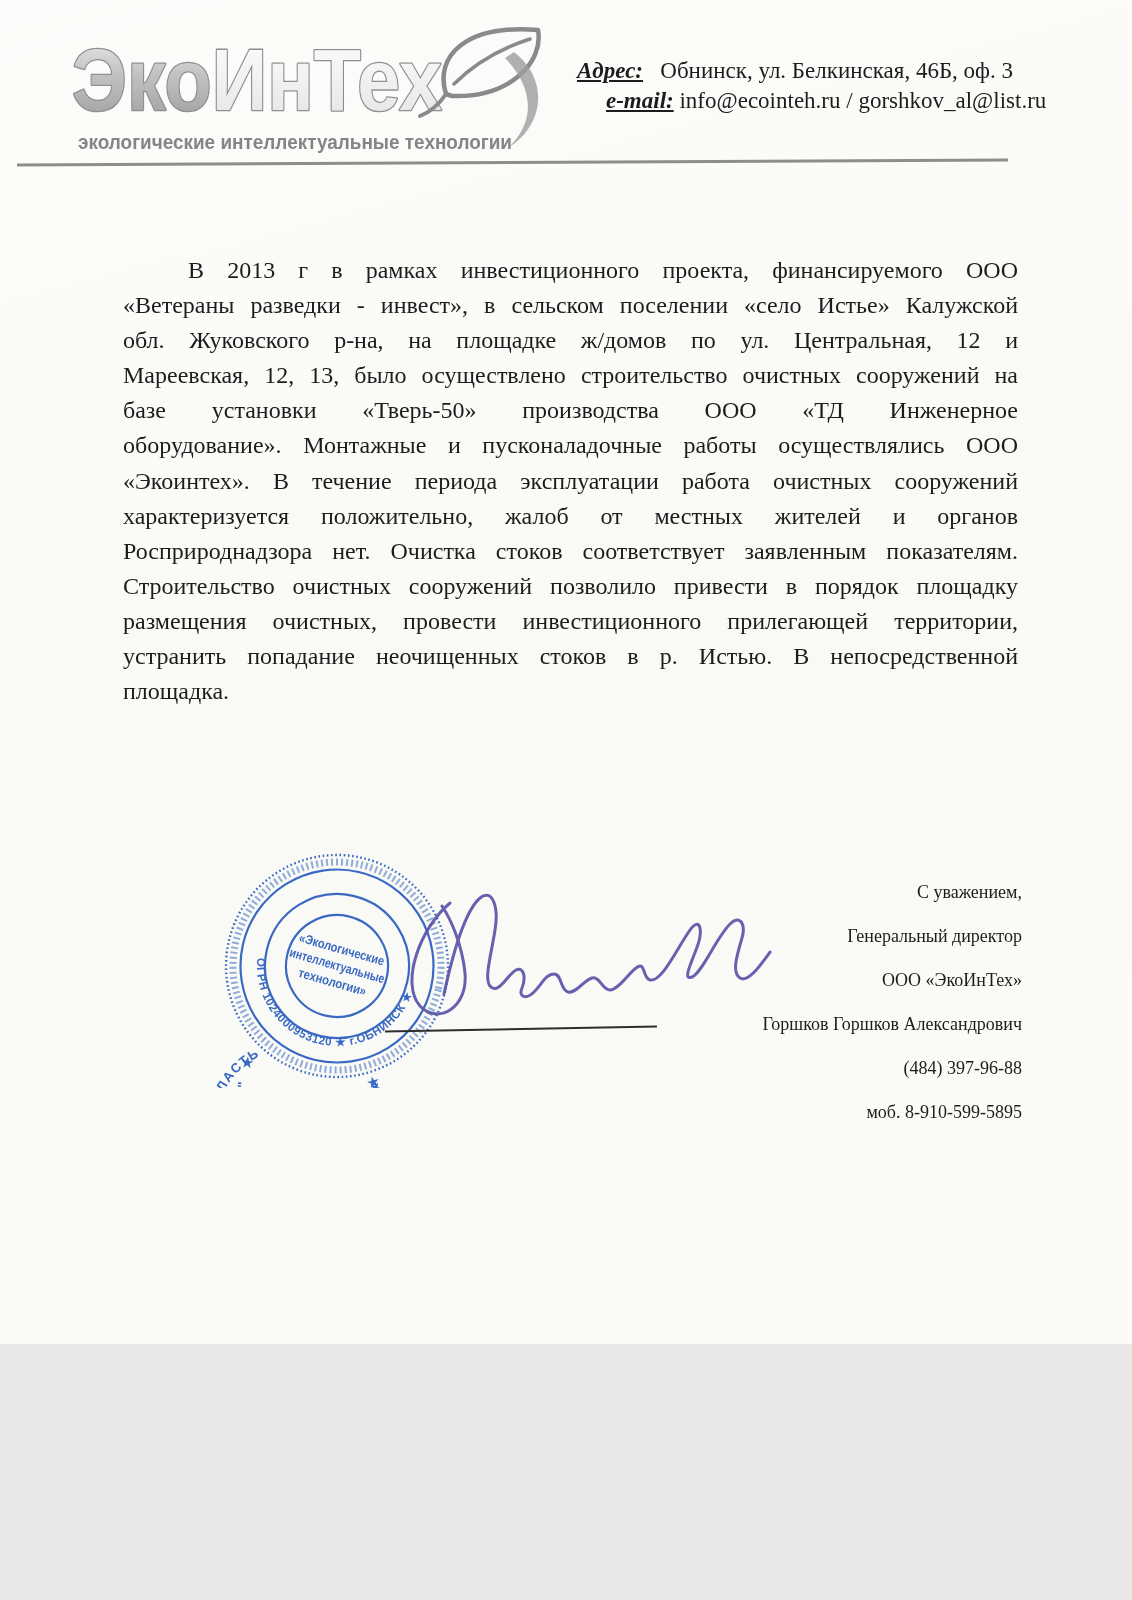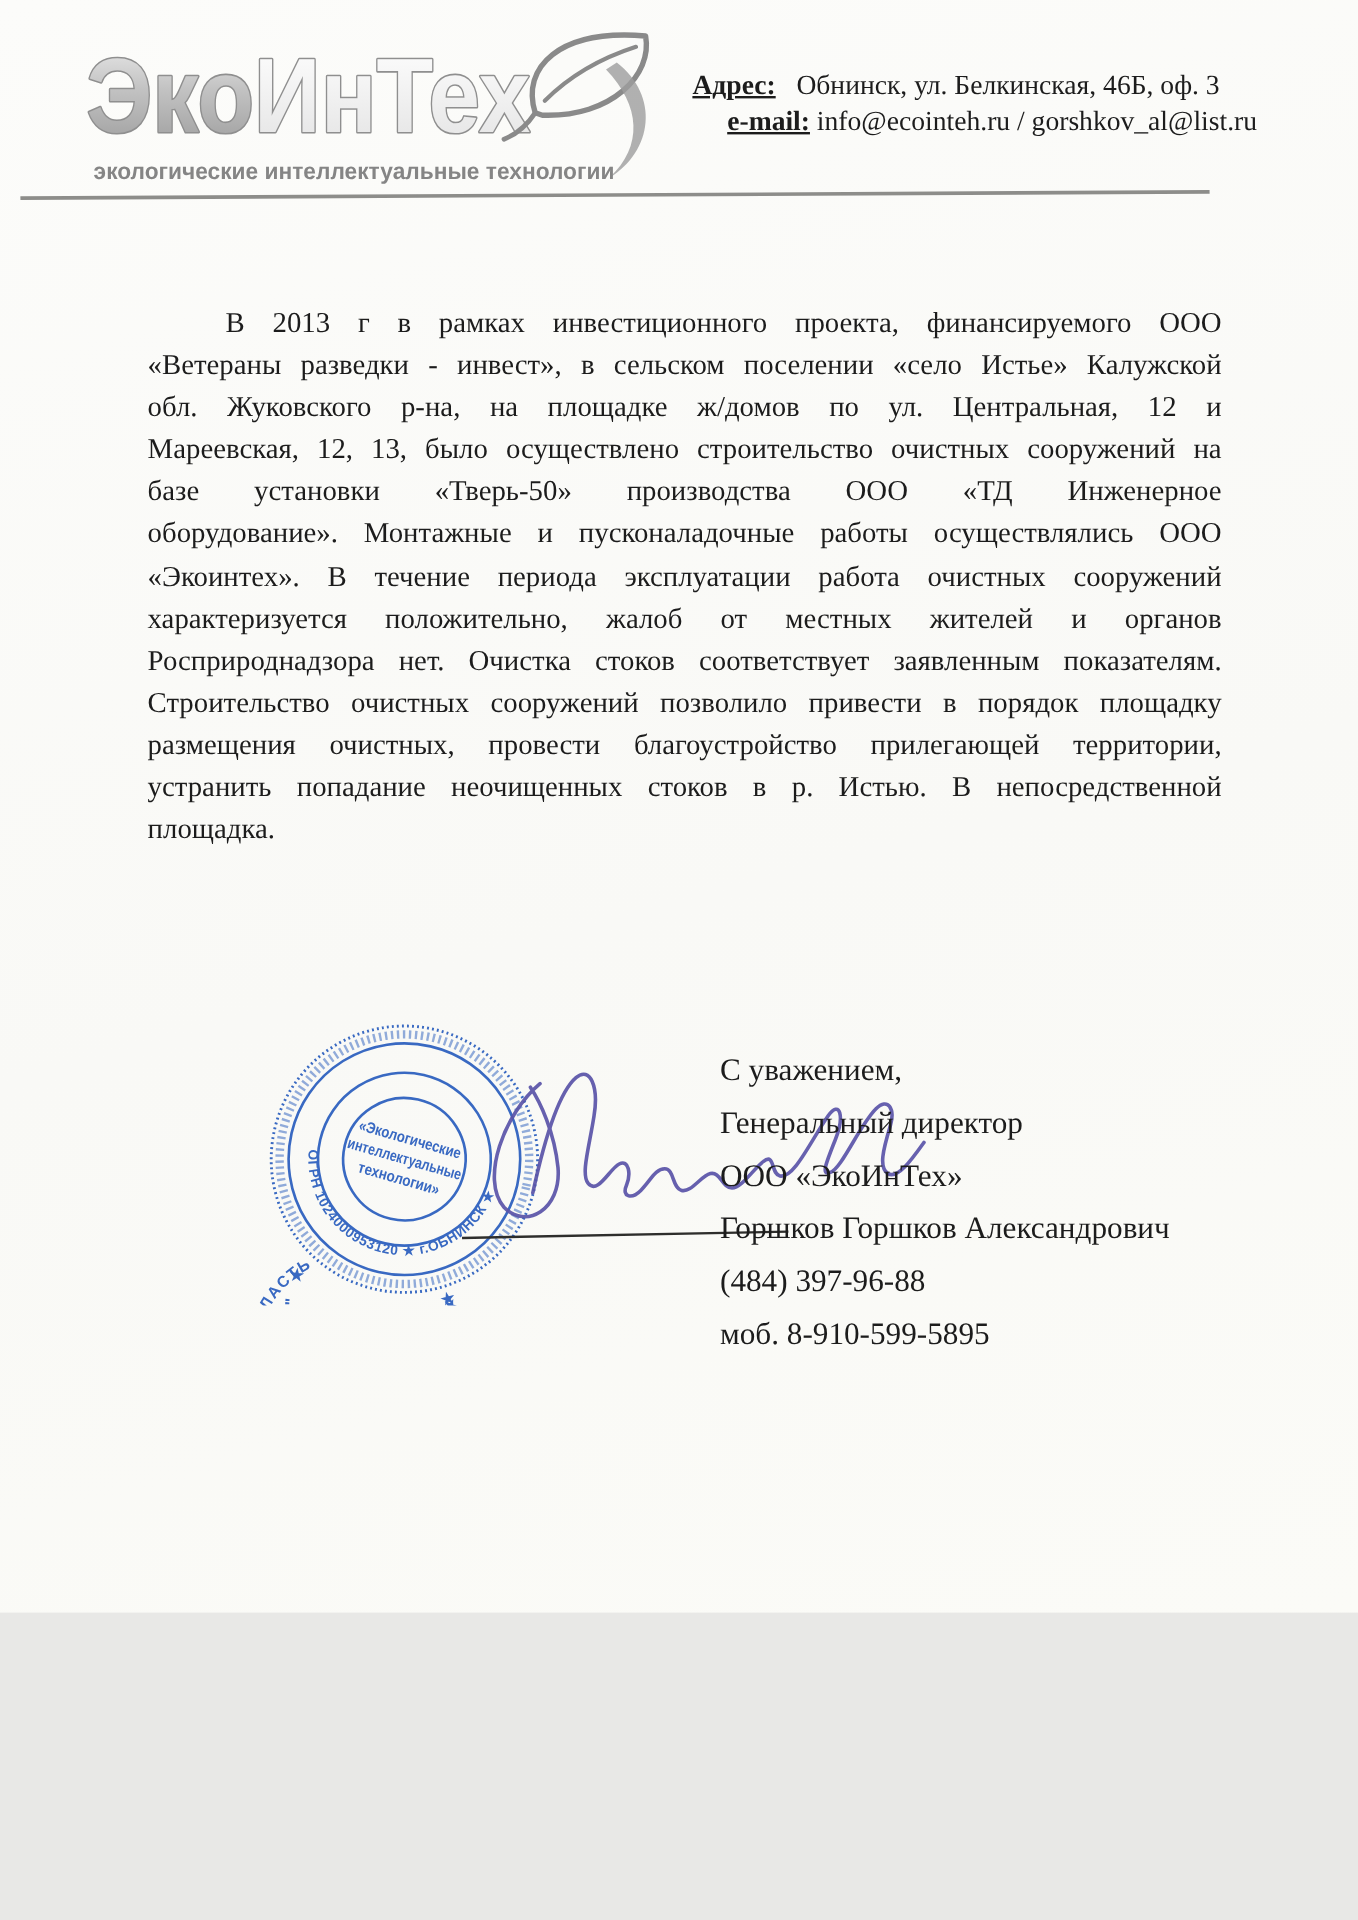--- a/index.html
+++ b/index.html
@@ -7,33 +7,33 @@
     position:relative;width:1132px;height:1344px;margin:0 auto;overflow:hidden;
     background:linear-gradient(165deg,#fcfcfa 0%,#f9f9f6 55%,#fbfbf7 100%);
     font-family:"Liberation Serif",serif;color:#1c1c1c;
   }
   
   .logo-wrap{position:absolute;left:62px;top:20px;width:520px;height:142px;}
   .contact{position:absolute;left:577px;top:56px;width:445px;font-size:23px;line-height:29.5px;white-space:nowrap;}
   .contact .row{display:block;}
   .contact .row.r2{margin-left:57px;}
   .contact .row.r3{margin-left:29px;}
-  .contact .lbl{font-weight:bold;text-decoration:underline;}
+  .contact .lbl{font-weight:bold;text-decoration:underline;font-style:italic;}
   .rule{position:absolute;left:17px;top:161px;width:991px;height:3px;background:#8d8d8a;transform:rotate(-0.3deg);}
   
   .letter-body{position:absolute;left:123px;top:253px;width:895px;font-size:24px;line-height:35.1px;}
   .body-line{text-align:justify;text-align-last:justify;white-space:normal;}
   .body-line:first-child{text-indent:65px;}
   .body-line:last-child{text-align-last:left;}
   
   .stamp{position:absolute;left:215px;top:844px;width:244px;height:244px;opacity:.95;}
   .signature{position:absolute;left:380px;top:878px;width:420px;height:180px;}
   .sig-line{position:absolute;left:385px;top:1028px;width:272px;height:2px;background:#2e2e2c;transform:rotate(-1.1deg);}
   
-  .signoff{position:absolute;left:600px;top:870px;width:422px;font-size:26px;line-height:44px;white-space:nowrap;}
+  .signoff{position:absolute;left:600px;top:870px;width:422px;text-align:right;font-size:18px;line-height:44px;white-space:nowrap;}
   
   .scan-edge-bottom{position:absolute;left:0;top:1592px;width:1132px;height:3px;background:#53524e;}
   .scan-edge-bottom2{position:absolute;left:0;top:1595px;width:1132px;height:5px;background:#d9d9d4;}
 </style>
 </head>
 <body>
 
 <div class="page">
 
   <div class="logo-wrap">
@@ -81,21 +81,21 @@
       <div class="body-line">В 2013 г в рамках инвестиционного проекта, финансируемого ООО</div>
       <div class="body-line">«Ветераны разведки - инвест», в сельском поселении «село Истье» Калужской</div>
       <div class="body-line">обл. Жуковского р-на,  на площадке ж/домов по  ул. Центральная, 12 и</div>
       <div class="body-line">Мареевская, 12, 13, было осуществлено строительство очистных сооружений на</div>
       <div class="body-line">базе установки «Тверь-50» производства ООО «ТД Инженерное</div>
       <div class="body-line">оборудование». Монтажные и пусконаладочные работы осуществлялись ООО</div>
       <div class="body-line">«Экоинтех». В течение периода эксплуатации работа очистных сооружений</div>
       <div class="body-line">характеризуется положительно, жалоб от местных жителей и органов</div>
       <div class="body-line">Росприроднадзора нет. Очистка стоков соответствует заявленным показателям.</div>
       <div class="body-line">Строительство очистных сооружений позволило привести в порядок площадку</div>
-      <div class="body-line">размещения очистных, провести благоустройство прилегающей территории,</div>
+      <div class="body-line">размещения очистных, провести инвестиционного прилегающей территории,</div>
       <div class="body-line">устранить попадание неочищенных стоков в р. Истью. В непосредственной</div>
       <div class="body-line">площадка.</div>
     </div>
 
   <div class="stamp">
     <svg width="244" height="244" viewBox="-122 -122 244 244">
       <g transform="rotate(13)" fill="none" stroke="#2f62c0">
         <circle r="111" stroke-width="2.4" stroke-dasharray="1.6 2.6"></circle>
         <circle r="104" stroke-width="7" stroke-dasharray="2 3" opacity="0.55"></circle>
         <circle r="96.5" stroke-width="2.2"></circle>

